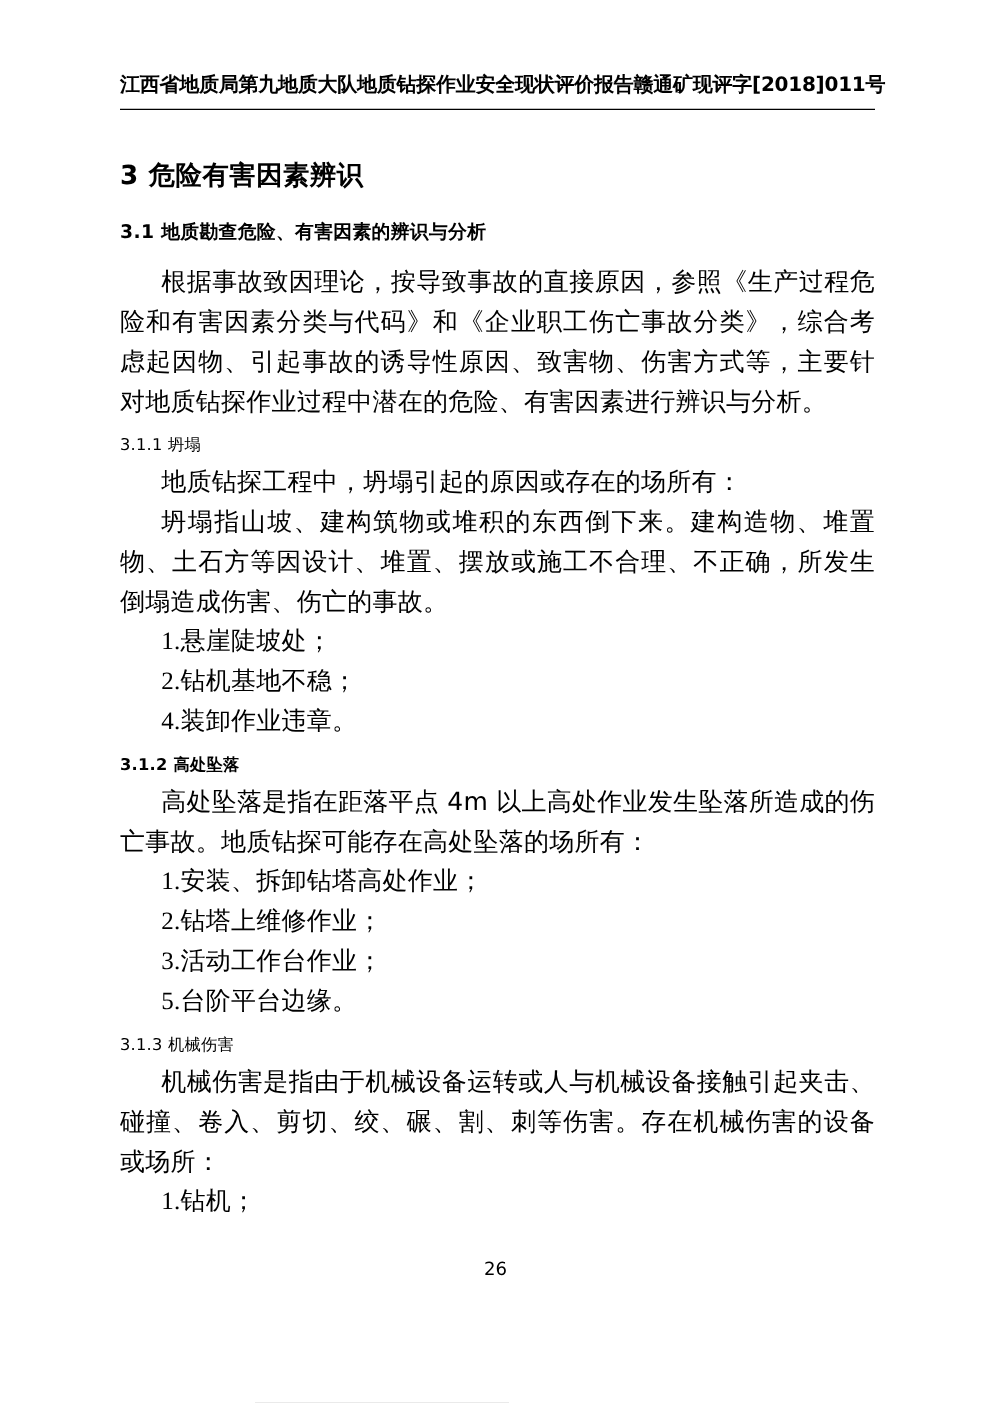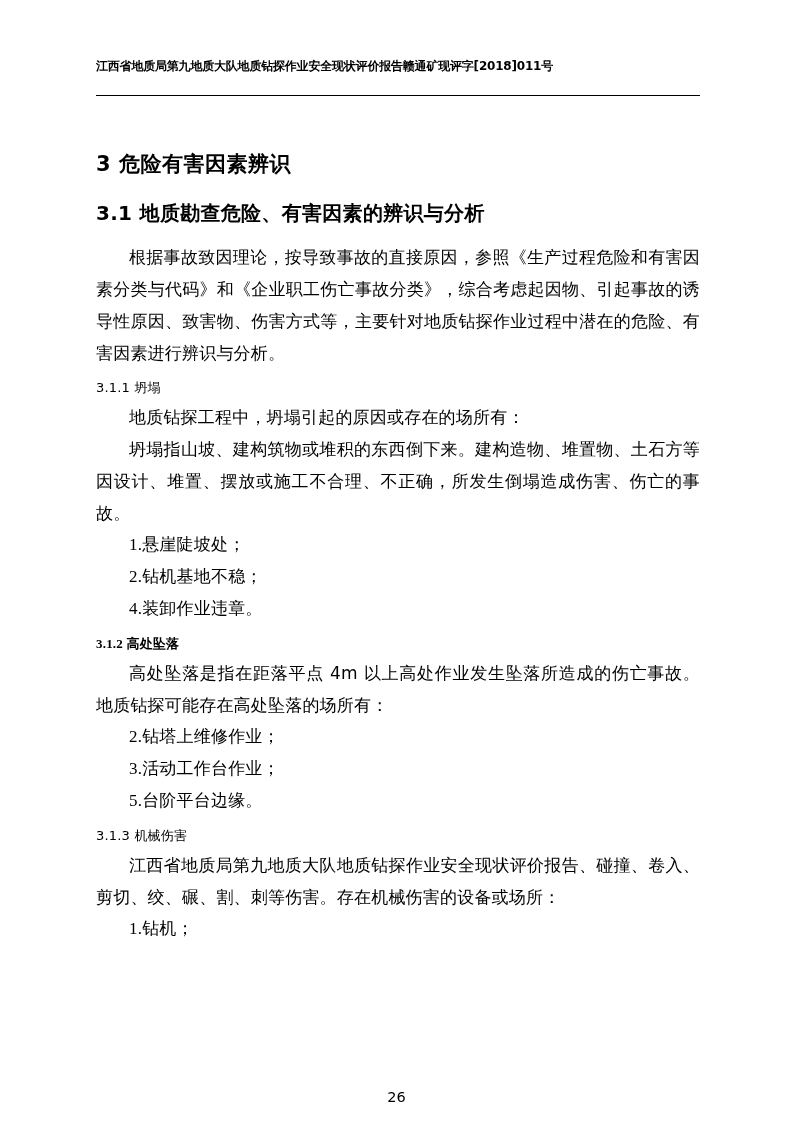--- a/index.html
+++ b/index.html
@@ -23,82 +23,81 @@
     position: absolute;
     left: 96px;
     top: 58px;
     width: 604px;
   }
   .header {
     display: flex;
     justify-content: flex-start;
     align-items: flex-end;
     font-family: "DejaVu Sans", "Liberation Sans", sans-serif;
-    font-size: 12px;
+    font-size: 16px;
     font-weight: bold;
     color: #000;
-    padding-bottom: 20px;
+    padding-bottom: 8px;
     border-bottom: 1px solid #000;
     letter-spacing: -0.2px;
   }
   .header-left {
     white-space: nowrap;
   }
   .header-right {
     white-space: nowrap;
   }
   .body-area {
-    margin-top: 54px;
+    margin-top: 38px;
   }
   h1.sec {
     font-family: "DejaVu Sans", "Liberation Sans", sans-serif;
     font-size: 21px;
     font-weight: bold;
     margin: 0 0 22px 0;
     letter-spacing: 0.5px;
   }
   h2.subsec {
     font-family: "DejaVu Sans", "Liberation Sans", sans-serif;
-    font-size: 20px;
+    font-size: 15px;
     font-weight: bold;
     margin: 0 0 14px 0;
     letter-spacing: 0.3px;
   }
   h3.subsubsec {
     font-family: "DejaVu Sans", "Liberation Sans", sans-serif;
     font-size: 13px;
     font-weight: normal;
     margin: 10px 0 4px 0;
     letter-spacing: 0.2px;
   }
   h3.subsubsec.bold {
     font-weight: bold;
-    font-family: Liberation Serif, serif;
   }
   p.para {
     font-family: "DejaVu Sans", "Liberation Sans", sans-serif;
-    font-size: 17px;
+    font-size: 20px;
     line-height: 32px;
     margin: 0;
     text-align: justify;
     text-justify: inter-ideograph;
     letter-spacing: 0.2px;
   }
   p.indent {
     text-indent: 33px;
   }
   p.list {
     text-indent: 33px;
     font-family: Liberation Serif, serif;
   }
   .pagenum {
     position: absolute;
     left: 0;
     right: 0;
-    top: 1089px;
+    top: 1008px;
     text-align: center;
     font-family: "DejaVu Sans", "Liberation Sans", sans-serif;
     font-size: 14.5px;
   }
 </style>
 </head>
 <body>
 
 <div class="page">
   <div class="content">
@@ -118,25 +117,26 @@
 
       <h3 class="subsubsec">3.1.1 坍塌</h3>
       <p class="para indent">地质钻探工程中，坍塌引起的原因或存在的场所有：</p>
       <p class="para indent">坍塌指山坡、建构筑物或堆积的东西倒下来。建构造物、堆置物、土石方等因设计、堆置、摆放或施工不合理、不正确，所发生倒塌造成伤害、伤亡的事故。</p>
       <p class="para list">1.悬崖陡坡处；</p>
       <p class="para list">2.钻机基地不稳；</p>
       <p class="para list">4.装卸作业违章。</p>
 
       <h3 class="subsubsec bold">3.1.2 高处坠落</h3>
       <p class="para indent">高处坠落是指在距落平点 4m 以上高处作业发生坠落所造成的伤亡事故。地质钻探可能存在高处坠落的场所有：</p>
+      <p class="para list">1.安装、拆卸钻塔高处作业；</p>
       <p class="para list">2.钻塔上维修作业；</p>
       <p class="para list">3.活动工作台作业；</p>
       <p class="para list">5.台阶平台边缘。</p>
 
       <h3 class="subsubsec">3.1.3 机械伤害</h3>
-      <p class="para indent">江西省地质局第九地质大队地质钻探作业安全现状评价报告、碰撞、卷入、剪切、绞、碾、割、刺等伤害。存在机械伤害的设备或场所：</p>
+      <p class="para indent">机械伤害是指由于机械设备运转或人与机械设备接触引起夹击、碰撞、卷入、剪切、绞、碾、割、刺等伤害。存在机械伤害的设备或场所：</p>
       <p class="para list">1.钻机；</p>
 
     </div>
   </div>
 
   <div class="pagenum">26</div>
 </div>
 
 </body></html>

